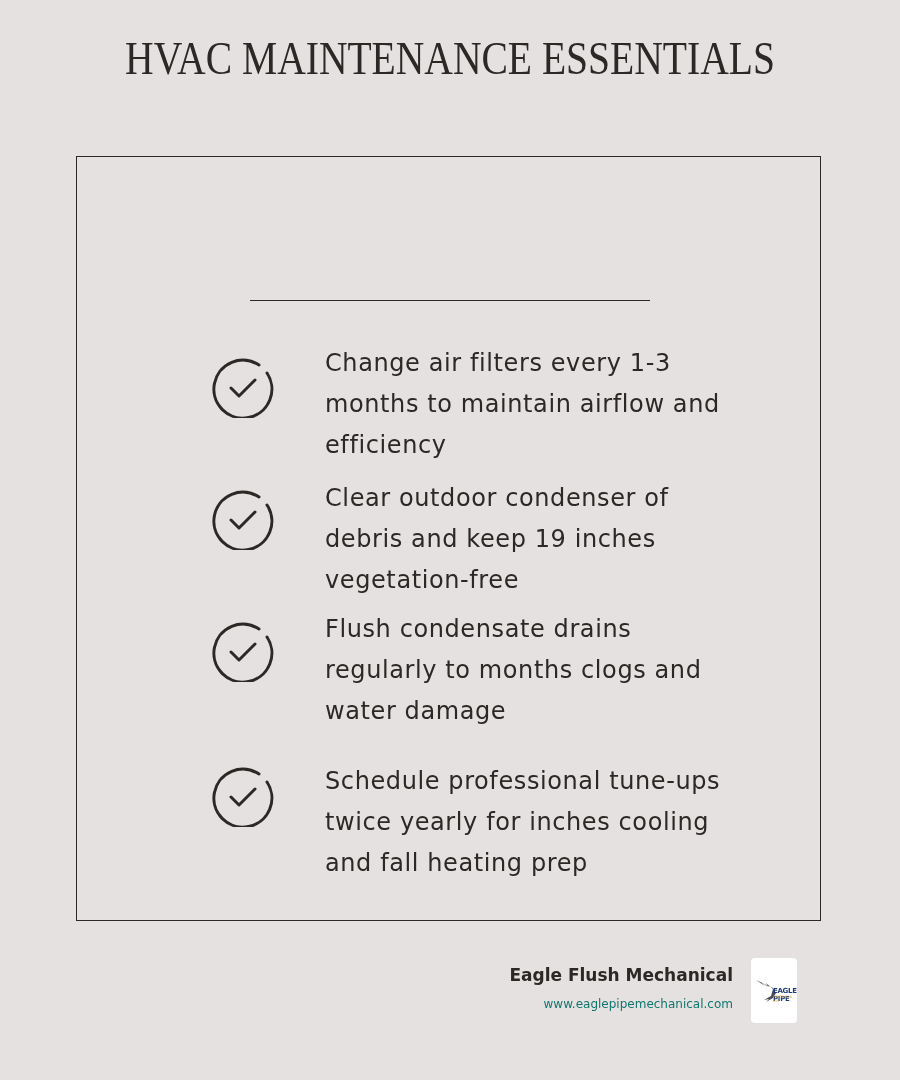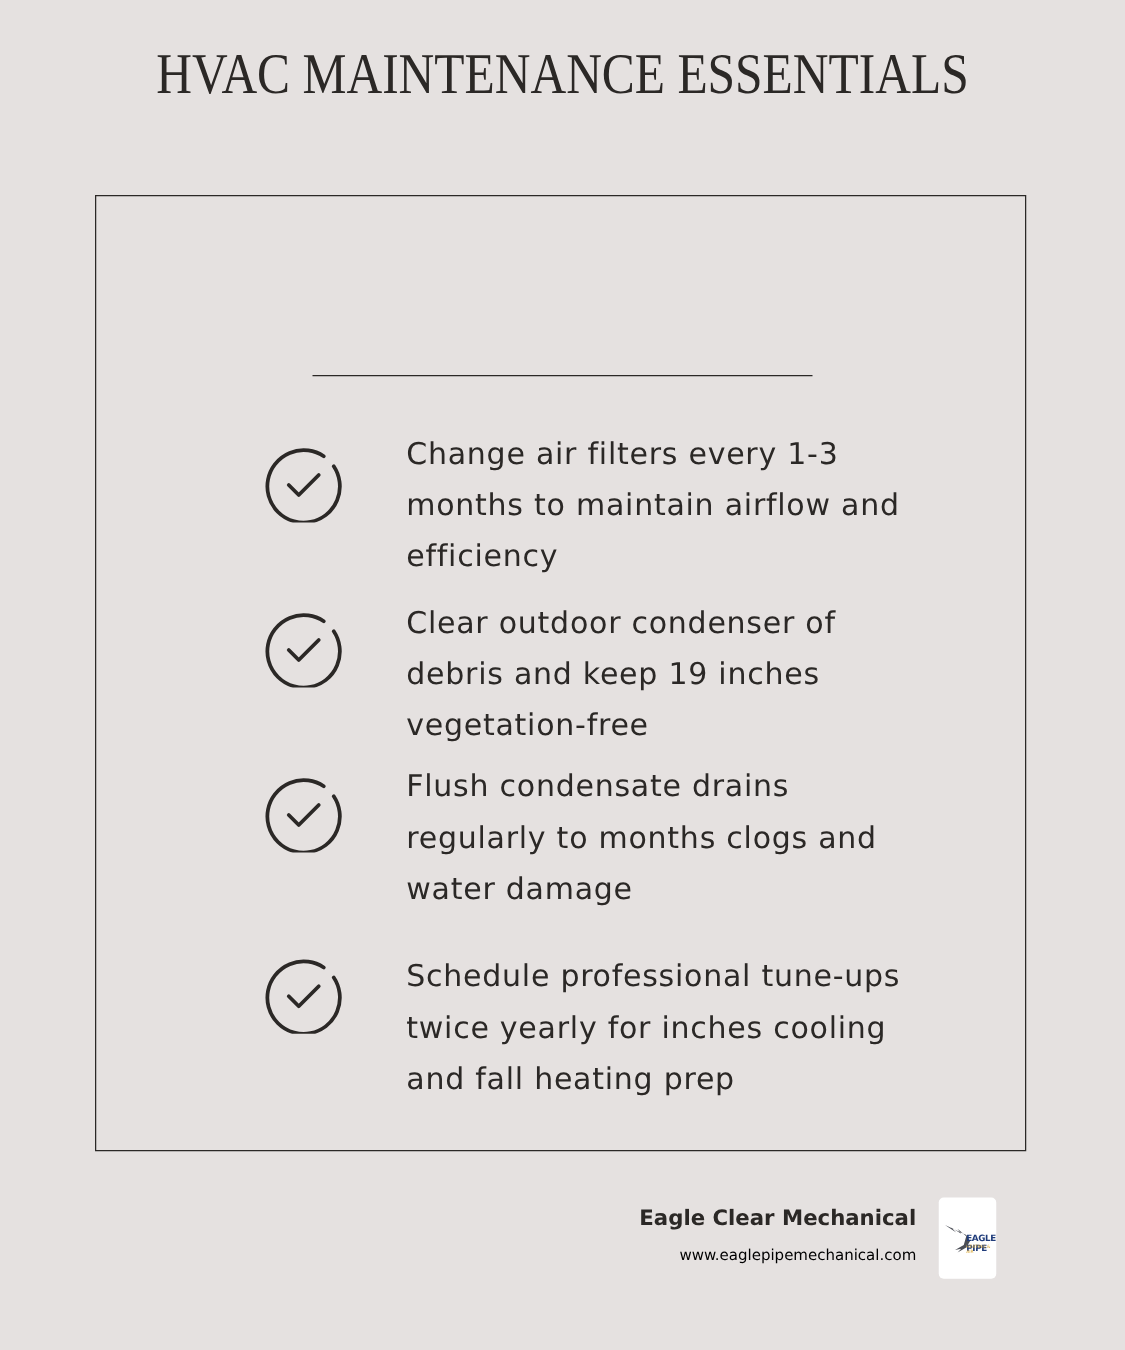--- a/index.html
+++ b/index.html
@@ -28,21 +28,21 @@
     position: absolute; left: 113px; width: 420px;
     font-size: 25px; line-height: 41px; letter-spacing: 0.6px; color: #2b2826;
     font-family: "DejaVu Sans", sans-serif; font-size: 24px;
   }
   .brand-name {
     position: absolute; right: 167px; top: 965px; font-weight: bold;
     font-size: 17px; color: #2b2826; font-family: "DejaVu Sans", sans-serif;
   }
   .brand-url {
     position: absolute; right: 167px; top: 997px; font-size: 12px;
-    color: #000000; font-family: "DejaVu Sans", sans-serif;
+    color: #0f766e; font-family: "DejaVu Sans", sans-serif;
   }
   .logo {
     position: absolute; left: 751px; top: 958px; width: 46px; height: 65px;
     background: #ffffff; border-radius: 4px;
   }
 </style>
 </head>
 <body>
 
 <h1 class="title" style="margin:0;">HVAC MAINTENANCE ESSENTIALS</h1>
@@ -75,21 +75,21 @@
 </div>
 
 <div class="item" style="top:761px;">
   <svg class="icon" style="top:4px;" viewBox="0 0 62 62">
     <path d="M47 9 A29 29 0 1 0 55 17" fill="none" stroke="#2b2826" stroke-width="3" stroke-linecap="round"></path>
     <path d="M19 32 L27 40 L43 24" fill="none" stroke="#2b2826" stroke-width="3" stroke-linecap="round" stroke-linejoin="round"></path>
   </svg>
   <div class="text">Schedule professional tune-ups twice yearly for inches cooling and fall heating prep</div>
 </div>
 
-<div class="brand-name">Eagle Clear Mechanical</div>
+<div class="brand-name">Eagle Flush Mechanical</div>
 <div class="brand-url">www.eaglepipemechanical.com</div>
 
 <div class="logo">
   <svg width="65" height="65" viewBox="0 0 65 65" style="position:absolute;left:0;top:0;">
     <path d="M5 22 L14 28 L10 24 L18 29 L15 25 L22 31 L20 38 L13 42 L18 41 L15 44 L22 40 L25 35 L22 30 Z" fill="#4a4d55"></path>
   </svg>
   <div style="position:absolute;left:22px;top:29px;font-size:7px;font-weight:bold;color:#1f3b7a;font-family:'DejaVu Sans',sans-serif;letter-spacing:-0.3px;">EAGLE PIPE</div>
   <div style="position:absolute;left:22px;top:37px;font-size:3.5px;color:#d9a93a;font-family:'DejaVu Sans',sans-serif;">HEATING &amp; AIR</div>
 </div>
 

